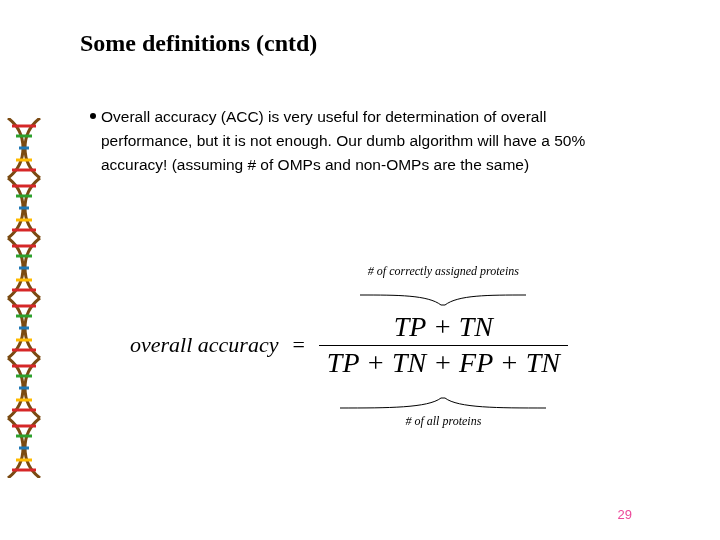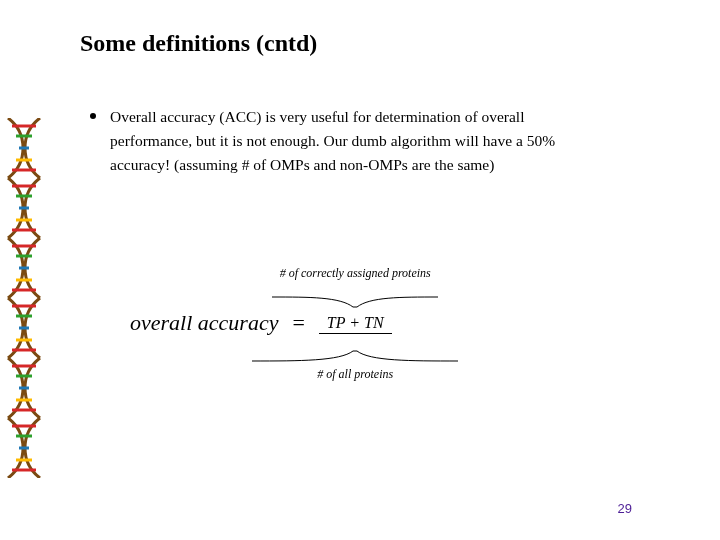--- a/index.html
+++ b/index.html
@@ -18,23 +18,22 @@
   .title {
     font-family: Georgia, 'Times New Roman', serif;
     font-weight: bold;
     font-size: 24px;
     color: #000;
     margin-bottom: 48px;
   }
   .bullet-block {
     display: flex;
     align-items: flex-start;
-    gap: 14px;
+    gap: 5px;
     margin-left: 10px;
-    font-family: Liberation Serif, serif;
   }
   .bullet-dot {
     width: 6px;
     height: 6px;
     background: #000;
     border-radius: 50%;
     flex: 0 0 auto;
     margin-top: 8px;
   }
   .bullet-text {
@@ -72,21 +71,21 @@
     align-items: center;
     position: relative;
   }
   .frac {
     display: flex;
     flex-direction: column;
     align-items: center;
     line-height: 1.1;
   }
   .frac .num, .frac .den {
-    font-size: 16px;
+    font-size: 28px;
     padding: 2px 8px;
     white-space: nowrap;
   }
   .frac .bar {
     width: 100%;
     height: 1px;
     background: #000;
   }
   .small-annot {
     font-size: 12px;
@@ -111,24 +110,24 @@
     left: 50%;
     transform: translateX(-50%);
     display: flex;
     flex-direction: column;
     align-items: center;
     gap: 4px;
   }
   .brace-svg { display: block; }
   .page-number {
     position: absolute;
-    bottom: 24px;
+    bottom: 18px;
     right: 36px;
     font-size: 13px;
-    color: #4c1d95;
+    color: #ec4899;
   }
   
   .dna {
     position: absolute;
     left: 0;
     top: 118px;
     width: 48px;
     height: 360px;
     z-index: 0;
   }
@@ -173,20 +172,21 @@
         <div class="annot-top">
           <span class="small-annot"># of correctly assigned proteins</span>
           <svg class="brace-svg" width="170" height="14" viewBox="0 0 170 14">
             <path d="M2 2 C 40 2, 70 2, 83 12 L 87 12 C 100 2, 130 2, 168 2" stroke="#000" stroke-width="1" fill="none"></path>
           </svg>
         </div>
 
         <div class="frac">
           <span class="num"><span class="plus" style="font-style:italic">TP + TN</span></span>
           <span class="bar"></span>
+          <span class="den"><span class="plus" style="font-style:italic">TP + TN + FP + TN</span></span>
         </div>
 
         <div class="annot-bottom">
           <svg class="brace-svg" width="210" height="14" viewBox="0 0 210 14">
             <path d="M2 12 C 50 12, 90 12, 103 2 L 107 2 C 120 12, 160 12, 208 12" stroke="#000" stroke-width="1" fill="none"></path>
           </svg>
           <span class="small-annot"># of all proteins</span>
         </div>
 
       </div>

